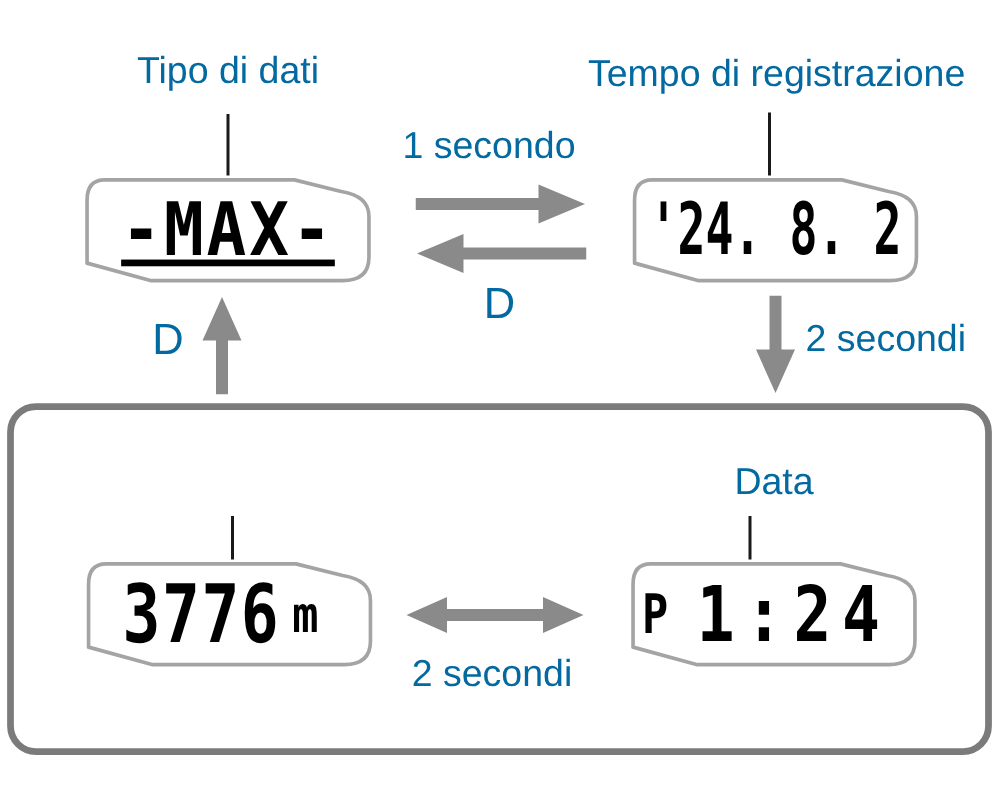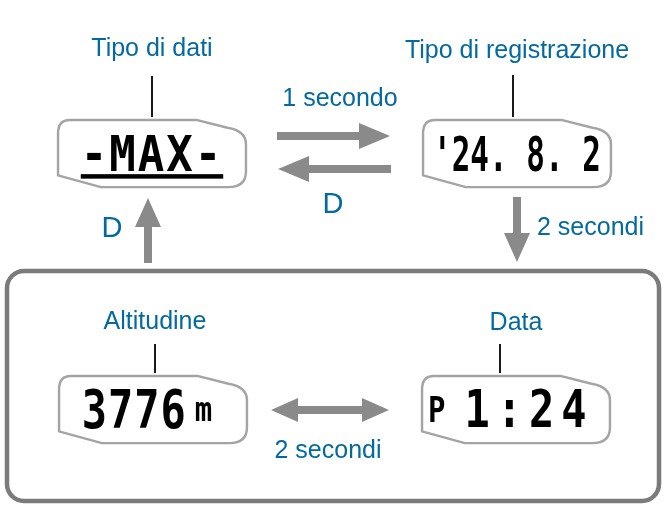--- a/index.html
+++ b/index.html
@@ -37,31 +37,31 @@
   <div class="label" style="left:52px; top:34px; width:200px;">Tipo di dati</div>
   <div class="vline" style="left:151px; top:76px; height:41px;"></div>
 
   <svg class="abs" style="left:52px; top:117px;" width="200" height="74" viewBox="0 0 201 76">
     <path d="M16 3 H146 L178 11 Q197 14 197 28 V56 Q197 72 179 72 H48 L4 60 V17 Q4 3 16 3 Z" fill="#ffffff" stroke-width="2.5" stroke-linejoin="round" stroke="#a4a4a4"></path>
   </svg>
   <div class="lcd-content" style="left:52px; top:117px; width:200px; height:74px;text-decoration:underline;">
     <span class="lcd lcd-max">-MAX-</span>
   </div>
 
-  <div class="label" style="left:260px; top:84px; width:160px;">1 secondo</div>
+  <div class="label" style="left:246px; top:84px; width:160px;">1 secondo</div>
 
   <svg class="abs" style="left:277px; top:122px;" width="114" height="28" viewBox="0 0 114 28">
     <path d="M0 10 H82 V1 L113 14 L82 27 V18 H0 Z" fill="#8a8a8a"></path>
   </svg>
   <svg class="abs" style="left:277px; top:155px;" width="114" height="28" viewBox="0 0 114 28">
     <path d="M114 10 H32 V1 L1 14 L32 27 V18 H114 Z" fill="#8a8a8a"></path>
   </svg>
   <div class="label d-label" style="left:300px; top:188px; width:66px;">D</div>
 
-  <div class="label" style="left:392px; top:36px; width:250px;">Tipo di registrazione</div>
+  <div class="label" style="left:392px; top:36px; width:250px;">Tempo di registrazione</div>
   <div class="vline" style="left:512px; top:75px; height:42px;"></div>
 
   <svg class="abs" style="left:416px; top:117px;" width="202" height="74" viewBox="0 0 201 76">
     <path d="M16 3 H146 L178 11 Q197 14 197 28 V56 Q197 72 179 72 H48 L4 60 V17 Q4 3 16 3 Z" fill="#ffffff" stroke-width="2.5" stroke-linejoin="round" stroke="#a4a4a4"></path>
   </svg>
   <div class="lcd-content" style="left:416px; top:117px; width:202px; height:74px;">
     <span class="lcd lcd-date">'24. 8. 2</span>
   </div>
 
   <div class="label d-label" style="left:96px; top:212px; width:32px;">D</div>
@@ -71,21 +71,20 @@
 
   <svg class="abs" style="left:503px; top:197px;" width="28" height="66" viewBox="0 0 28 66">
     <path d="M10 0 V36 H1 L14 65 L27 36 H18 V0 Z" fill="#8a8a8a"></path>
   </svg>
   <div class="label" style="left:537px; top:213px; text-align:left;">2 secondi</div>
 
   <svg class="abs" style="left:4px; top:268px;" width="658" height="236" viewBox="0 0 658 236">
     <rect x="3" y="3" width="652" height="230" rx="17" ry="17" fill="none" stroke-width="4.5" stroke="#7b7b7b"></rect>
   </svg>
 
-  <div class="label" style="left:55px; top:307px; width:200px;">Altitudine</div>
   <div class="vline" style="left:154px; top:344px; height:29px;"></div>
 
   <svg class="abs" style="left:53px; top:373px;" width="200" height="74" viewBox="0 0 201 76">
     <path d="M16 3 H146 L178 11 Q197 14 197 28 V56 Q197 72 179 72 H48 L4 60 V17 Q4 3 16 3 Z" fill="#ffffff" stroke-width="2.5" stroke-linejoin="round" stroke="#a4a4a4"></path>
   </svg>
   <div class="lcd-content" style="left:47px; top:373px; width:200px; height:74px;">
     <span class="lcd lcd-alt">3776</span>
     <span class="lcd lcd-unit">m</span>
   </div>
 

